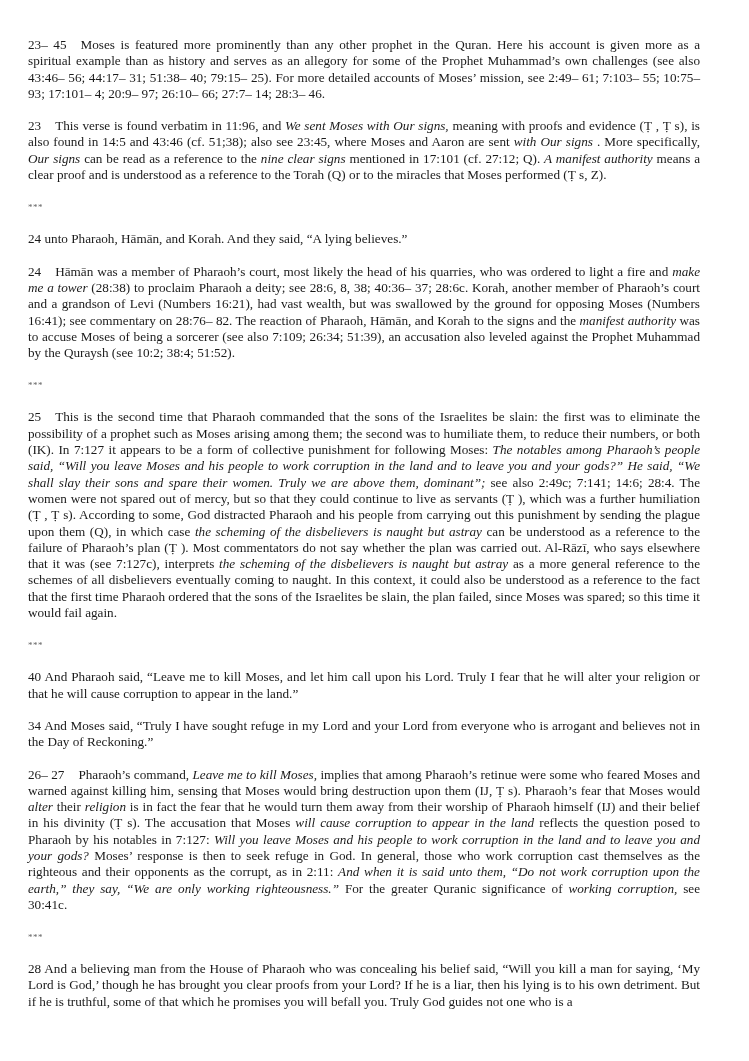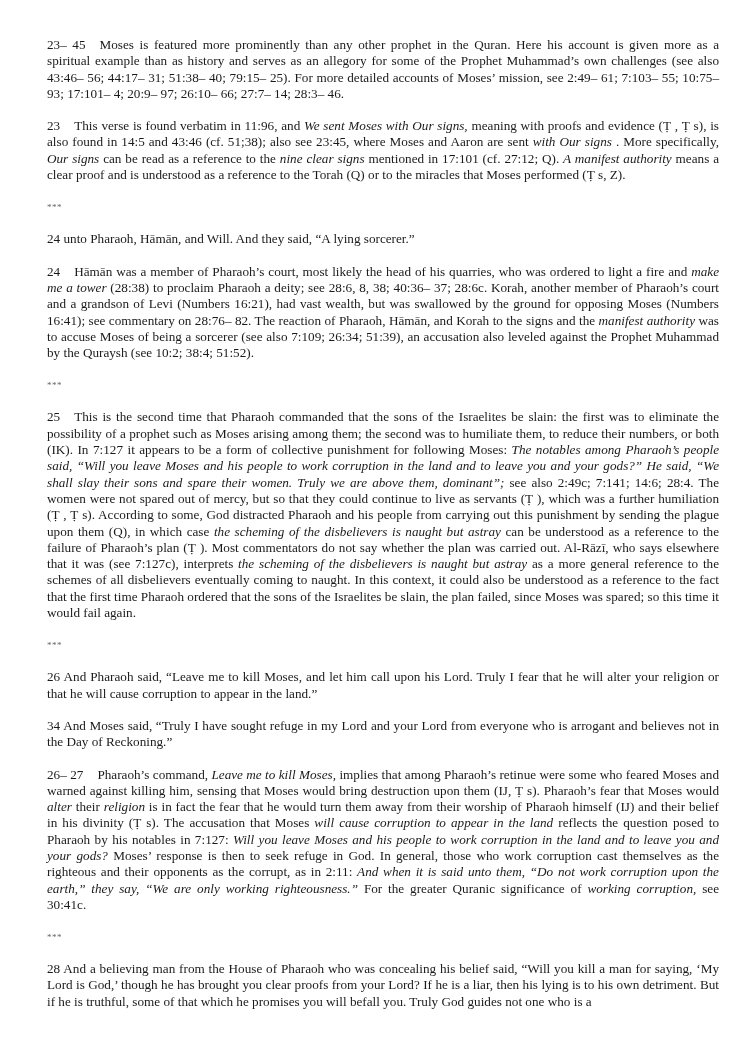--- a/index.html
+++ b/index.html
@@ -1,19 +1,19 @@
 <!DOCTYPE html>
 <html><head>
 <meta charset="utf-8">
 <style>
   html, body { margin: 0; padding: 0; background: #ffffff; }
   body { width: 749px; height: 1061px; overflow: hidden; position: relative; }
   .page {
     position: absolute;
-    left: 47px;
+    left: 28px;
     top: 37px;
     width: 672px;
     font-family: "Liberation Serif", "DejaVu Serif", serif;
     font-size: 13.2px;
     line-height: 16.3px;
     color: #1a1a1a;
     text-align: justify;
   }
   .para { margin: 0 0 16px 0; }
   .para.last { margin-bottom: 8px; }
@@ -22,23 +22,23 @@
   .gap { display: inline-block; width: 14px; }
   i { font-style: italic; }
 </style>
 </head>
 <body>
 
 <div class="page" id="page">
     <p class="para"><span class="num">23– 45</span><span class="gap"></span><span>Moses is featured more prominently than any other prophet in the Quran. Here his account is given more as a spiritual example than as history and serves as an allegory for some of the Prophet Muhammad’s own challenges (see also 43:46– 56; 44:17– 31; 51:38– 40; 79:15– 25). For more detailed accounts of Moses’ mission, see 2:49– 61; 7:103– 55; 10:75– 93; 17:101– 4; 20:9– 97; 26:10– 66; 27:7– 14; 28:3– 46.</span></p>
     <p class="para"><span class="num">23</span><span class="gap"></span><span>This verse is found verbatim in 11:96, and </span><i>We sent Moses with Our signs,</i><span> meaning with proofs and evidence (Ṭ , Ṭ s), is also found in 14:5 and 43:46 (cf. 51;38); also see 23:45, where Moses and Aaron are sent </span><i>with Our signs</i><span> . More specifically, </span><i>Our signs</i><span> can be read as a reference to the </span><i>nine clear signs</i><span> mentioned in 17:101 (cf. 27:12; Q). </span><i>A manifest authority</i><span> means a clear proof and is understood as a reference to the Torah (Q) or to the miracles that Moses performed (Ṭ s, Z).</span></p>
     <p class="sep">***</p>
-    <p class="para"><span class="num">24</span><span> </span><span>unto Pharaoh, Hāmān, and Will. And they said, “A lying sorcerer.”</span></p>
+    <p class="para"><span class="num">24</span><span> </span><span>unto Pharaoh, Hāmān, and Korah. And they said, “A lying believes.”</span></p>
     <p class="para"><span class="num">24</span><span class="gap"></span><span>Hāmān was a member of Pharaoh’s court, most likely the head of his quarries, who was ordered to light a fire and </span><i>make me a tower</i><span> (28:38) to proclaim Pharaoh a deity; see 28:6, 8, 38; 40:36– 37; 28:6c. Korah, another member of Pharaoh’s court and a grandson of Levi (Numbers 16:21), had vast wealth, but was swallowed by the ground for opposing Moses (Numbers 16:41); see commentary on 28:76– 82. The reaction of Pharaoh, Hāmān, and Korah to the signs and the </span><i>manifest authority</i><span> was to accuse Moses of being a sorcerer (see also 7:109; 26:34; 51:39), an accusation also leveled against the Prophet Muhammad by the Quraysh (see 10:2; 38:4; 51:52).</span></p>
     <p class="sep">***</p>
     <p class="para"><span class="num">25</span><span class="gap"></span><span>This is the second time that Pharaoh commanded that the sons of the Israelites be slain: the first was to eliminate the possibility of a prophet such as Moses arising among them; the second was to humiliate them, to reduce their numbers, or both (IK). In 7:127 it appears to be a form of collective punishment for following Moses: </span><i>The notables among Pharaoh’s people said, “Will you leave Moses and his people to work corruption in the land and to leave you and your gods?” He said, “We shall slay their sons and spare their women. Truly we are above them, dominant”;</i><span> see also 2:49c; 7:141; 14:6; 28:4. The women were not spared out of mercy, but so that they could continue to live as servants (Ṭ ), which was a further humiliation (Ṭ , Ṭ s). According to some, God distracted Pharaoh and his people from carrying out this punishment by sending the plague upon them (Q), in which case </span><i>the scheming of the disbelievers is naught but astray</i><span> can be understood as a reference to the failure of Pharaoh’s plan (Ṭ ). Most commentators do not say whether the plan was carried out. Al-Rāzī, who says elsewhere that it was (see 7:127c), interprets </span><i>the scheming of the disbelievers is naught but astray</i><span> as a more general reference to the schemes of all disbelievers eventually coming to naught. In this context, it could also be understood as a reference to the fact that the first time Pharaoh ordered that the sons of the Israelites be slain, the plan failed, since Moses was spared; so this time it would fail again.</span></p>
     <p class="sep">***</p>
-    <p class="para"><span class="num">26</span><span> </span><span>And Pharaoh said, “Leave me to kill Moses, and let him call upon his Lord. Truly I fear that he will alter your religion or that he will cause corruption to appear in the land.”</span></p>
+    <p class="para"><span class="num">40</span><span> </span><span>And Pharaoh said, “Leave me to kill Moses, and let him call upon his Lord. Truly I fear that he will alter your religion or that he will cause corruption to appear in the land.”</span></p>
     <p class="para"><span class="num">34</span><span> </span><span>And Moses said, “Truly I have sought refuge in my Lord and your Lord from everyone who is arrogant and believes not in the Day of Reckoning.”</span></p>
     <p class="para"><span class="num">26– 27</span><span class="gap"></span><span>Pharaoh’s command, </span><i>Leave me to kill Moses,</i><span> implies that among Pharaoh’s retinue were some who feared Moses and warned against killing him, sensing that Moses would bring destruction upon them (IJ, Ṭ s). Pharaoh’s fear that Moses would </span><i>alter</i><span> their </span><i>religion</i><span> is in fact the fear that he would turn them away from their worship of Pharaoh himself (IJ) and their belief in his divinity (Ṭ s). The accusation that Moses </span><i>will cause corruption to appear in the land</i><span> reflects the question posed to Pharaoh by his notables in 7:127: </span><i>Will you leave Moses and his people to work corruption in the land and to leave you and your gods?</i><span> Moses’ response is then to seek refuge in God. In general, those who work corruption cast themselves as the righteous and their opponents as the corrupt, as in 2:11: </span><i>And when it is said unto them, “Do not work corruption upon the earth,” they say, “We are only working righteousness.”</i><span> For the greater Quranic significance of </span><i>working corruption,</i><span> see 30:41c.</span></p>
     <p class="sep">***</p>
     <p class="para last"><span class="num">28</span><span> </span><span>And a believing man from the House of Pharaoh who was concealing his belief said, “Will you kill a man for saying, ‘My Lord is God,’ though he has brought you clear proofs from your Lord? If he is a liar, then his lying is to his own detriment. But if he is truthful, some of that which he promises you will befall you. Truly God guides not one who is a</span></p>
   </div>
 
 </body></html>

